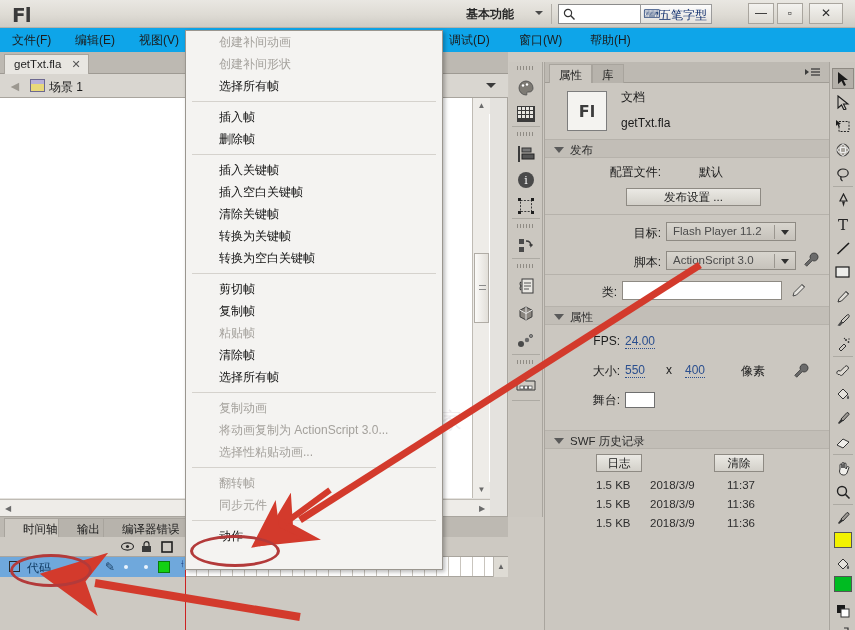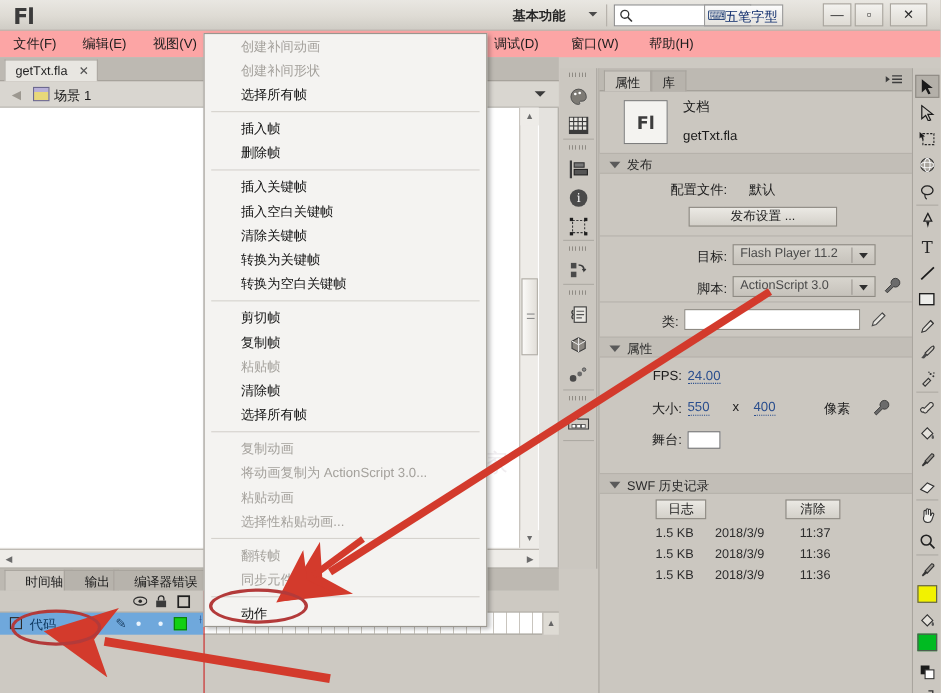--- a/index.html
+++ b/index.html
@@ -74,21 +74,21 @@
     border: 1px solid #a9a59e;
     text-align: center; font-size: 12px; color: #2a2a2a; line-height: 19px;
   }
   .wbtn.min  { left: 748px; }
   .wbtn.max  { left: 777px; }
   .wbtn.close{ left: 809px; width: 34px; }
 
   
   .menubar {
     position: absolute; left: 0; top: 28px; width: 855px; height: 24px;
-    background: #fca5a5;
+    background: #0ea5e9;
   }
   .menubar .mi {
     position: absolute; top: 4px; height: 17px;
     padding: 0 6px; font-size: 12px; color: #1c1c1c; line-height: 17px;
   }
 
   
   .tabbar {
     position: absolute; left: 0; top: 52px; width: 508px; height: 22px;
     background: #bdb9b2; border-bottom: 1px solid #9e9a93;
@@ -563,21 +563,21 @@
       <div class="doc-thumb">Fl</div>
       <div class="doc-kind">文档</div>
       <div class="doc-name">getTxt.fla</div>
     </div>
 
     <div class="sect-hdr" style="top:77px">
       <div class="sect-tri"></div>
       <div class="sect-title">发布</div>
     </div>
     <div class="row-label" style="left:0px; top:102px; width:116px">配置文件:</div>
-    <div class="row-label" style="left:118px; top:102px; width:60px; text-align:center">默认</div>
+    <div class="row-label" style="left:118px; top:102px; width:60px; text-align:right">默认</div>
     <div class="btn3d" style="left:81px; top:126px; width:135px">发布设置 ...</div>
 
     <div class="sect-hdr" style="top:152px; height:1px; background:#b6b2ab; border:none"></div>
     <div class="row-label" style="left:0px; top:163px; width:116px">目标:</div>
     <div class="combo" style="left:121px; top:160px; width:130px">
       <span class="txt">Flash Player 11.2</span>
       <span class="div"></span>
       <span class="car"></span>
     </div>
 
@@ -607,21 +607,21 @@
       <div class="sect-tri"></div>
       <div class="sect-title">属性</div>
     </div>
     <div class="row-label" style="left:0px; top:272px; width:75px">FPS:</div>
     <div class="numval" style="left:80px; top:272px">24.00</div>
 
     <div class="row-label" style="left:0px; top:301px; width:75px">大小:</div>
     <div class="numval" style="left:80px; top:301px">550</div>
     <div class="row-label" style="left:115px; top:301px; width:18px; text-align:center">x</div>
     <div class="numval" style="left:140px; top:301px">400</div>
-    <div class="row-label" style="left:188px; top:301px; width:40px; text-align:right">像素</div>
+    <div class="row-label" style="left:188px; top:301px; width:40px; text-align:center">像素</div>
     <div class="wrench" style="left:248px; top:301px">
       <svg width="16" height="16" viewBox="0 0 16 16">
           <path d="M11 1a4 4 0 00-3.6 5.7L1.8 12.3 3.7 14.2l5.6-5.6A4 4 0 1011 1z" fill="#6b6b6b" stroke="#333" stroke-width=".8"></path>
         </svg>
     </div>
 
     <div class="row-label" style="left:0px; top:330px; width:75px">舞台:</div>
     <div class="swatch" style="left: 80px; top: 330px; background: rgb(255, 255, 255);"></div>
 
     <div class="sect-hdr" style="top:368px">
@@ -842,21 +842,20 @@
       <div class="ctx-item">转换为空白关键帧</div>
       <div class="ctx-sep"></div>
       <div class="ctx-item">剪切帧</div>
       <div class="ctx-item">复制帧</div>
       <div class="ctx-item disabled">粘贴帧</div>
       <div class="ctx-item">清除帧</div>
       <div class="ctx-item">选择所有帧</div>
       <div class="ctx-sep"></div>
       <div class="ctx-item disabled">复制动画</div>
       <div class="ctx-item disabled">将动画复制为 ActionScript 3.0...</div>
-      <div class="ctx-item disabled">粘贴动画</div>
       <div class="ctx-item disabled">选择性粘贴动画...</div>
       <div class="ctx-sep"></div>
       <div class="ctx-item disabled">翻转帧</div>
       <div class="ctx-item disabled">同步元件</div>
       <div class="ctx-sep"></div>
       <div class="ctx-item">动作</div>
     </div>
 
   <svg class="anno" width="855" height="630" style="left:0; top:0;">
     <defs>

